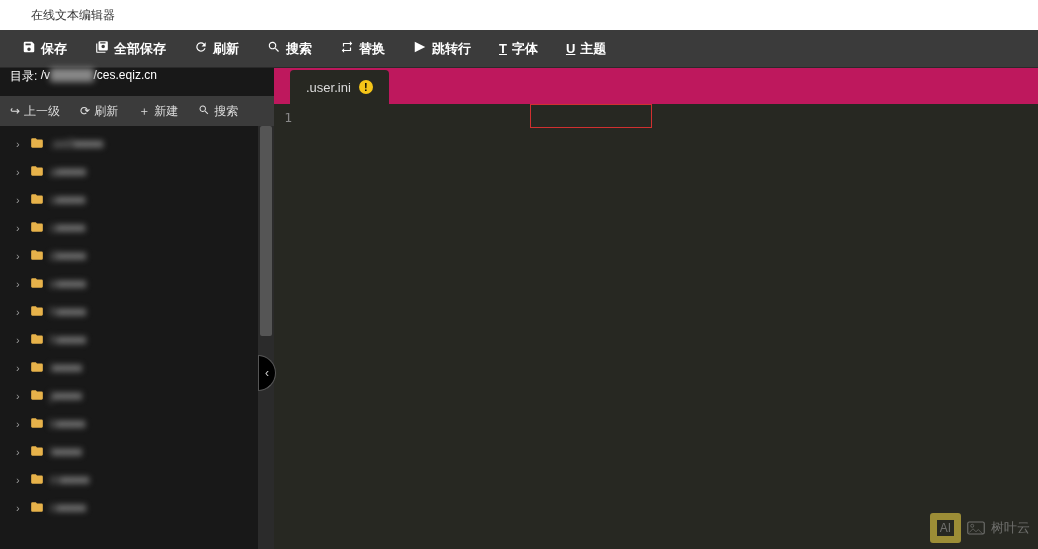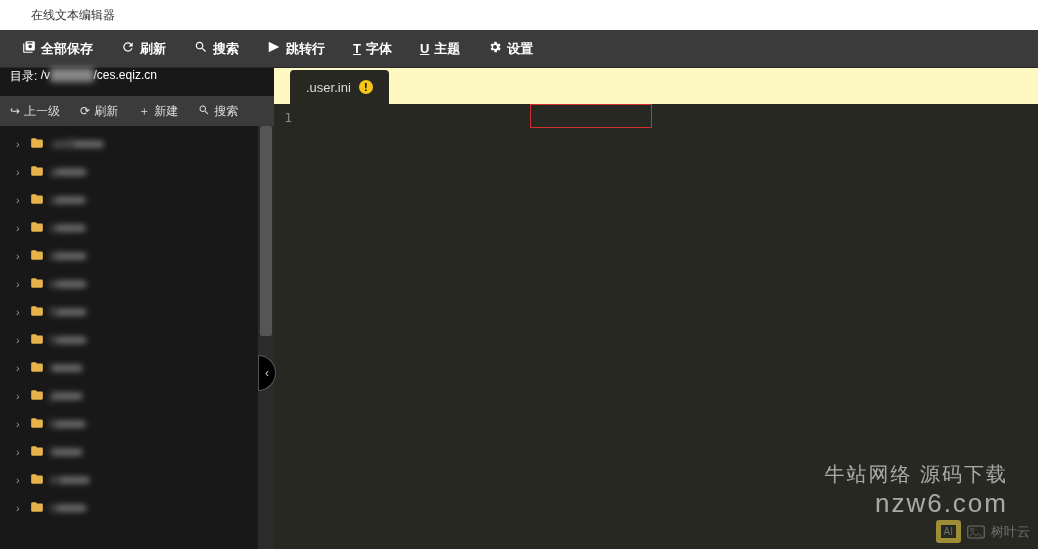--- a/index.html
+++ b/index.html
@@ -131,21 +131,21 @@
   }
   .editor {
     flex: 1;
     background: #272822;
     display: flex;
     flex-direction: column;
     position: relative;
   }
   .tabs {
     height: 36px;
-    background: #fef9c3;
+    background: #be185d;
     display: flex;
     align-items: flex-end;
     padding-left: 16px;
   }
   .tab {
     height: 34px;
     background: #272822;
     color: #ddd;
     font-size: 13px;
     padding: 0 16px;
@@ -209,81 +209,89 @@
     right: 8px;
     bottom: 6px;
     color: #aaa;
     font-size: 13px;
     opacity: 0.55;
     display: flex;
     align-items: center;
     gap: 6px;
   }
   .brand-box {
-    border: 5px solid #fde047;
+    border: 7px solid #fde047;
     border-radius: 3px;
     padding: 1px 3px;
-    font-size: 10px;
+    font-size: 12px;
   }
 </style>
 </head>
 <body>
 
 <div class="title-bar">
   <span>在线文本编辑器</span>
 </div>
 
 <div class="toolbar">
   <div class="tb-btn">
     <span>
       <svg width="14" height="14" viewBox="0 0 24 24" fill="#fff">
+          <path d="M17 3H5a2 2 0 0 0-2 2v14a2 2 0 0 0 2 2h14a2 2 0 0 0 2-2V7l-4-4zM12 19a3 3 0 1 1 0-6 3 3 0 0 1 0 6zm3-10H6V6h9v3z"></path>
+        </svg>
+    </span>
+    <span>保存</span>
+  </div>
+  <div class="tb-btn">
+    <span>
+      <svg width="14" height="14" viewBox="0 0 24 24" fill="#fff">
           <path d="M4 6H2v14a2 2 0 0 0 2 2h14v-2H4V6zm16-4H8a2 2 0 0 0-2 2v12a2 2 0 0 0 2 2h12a2 2 0 0 0 2-2V4a2 2 0 0 0-2-2zm-6 12a3 3 0 1 1 0-6 3 3 0 0 1 0 6zm4-8H9V4h9v2z"></path>
         </svg>
     </span>
     <span>全部保存</span>
   </div>
   <div class="tb-btn">
     <span>
       <svg width="14" height="14" viewBox="0 0 24 24" fill="#fff">
           <path d="M17.65 6.35A8 8 0 1 0 19.73 14h-2.08A6 6 0 1 1 12 6a5.9 5.9 0 0 1 4.22 1.78L13 11h7V4l-2.35 2.35z"></path>
         </svg>
     </span>
     <span>刷新</span>
   </div>
   <div class="tb-btn">
     <span>
       <svg width="14" height="14" viewBox="0 0 24 24" fill="#fff">
           <path d="M15.5 14h-.79l-.28-.27a6.5 6.5 0 1 0-.7.7l.27.28v.79l5 5L20.49 19l-5-5zM9.5 14A4.5 4.5 0 1 1 14 9.5 4.5 4.5 0 0 1 9.5 14z"></path>
         </svg>
     </span>
     <span>搜索</span>
+  </div>
+  <div class="tb-btn">
+    <span>
+      <svg width="14" height="14" viewBox="0 0 24 24" fill="#fff">
+          <path d="M7 7h10v3l4-4-4-4v3H5v6h2V7zm10 10H7v-3l-4 4 4 4v-3h12v-6h-2v4z"></path>
+        </svg>
+    </span>
+    <span>替换</span>
   </div>
   <div class="tb-btn">
     <span>
       <svg width="14" height="14" viewBox="0 0 24 24" fill="#fff">
           <path d="M3 3l18 9-18 9V3z"></path>
         </svg>
     </span>
     <span>跳转行</span>
   </div>
   <div class="tb-btn">
     <span style="font-weight:bold;text-decoration:underline">T</span>
     <span>字体</span>
   </div>
   <div class="tb-btn">
     <span style="font-weight:bold;text-decoration:underline">U</span>
     <span>主题</span>
-  </div>
-  <div class="tb-btn">
-    <span>
-      <svg width="14" height="14" viewBox="0 0 24 24" fill="#fff">
-          <path d="M19.4 13a7.5 7.5 0 0 0 0-2l2.1-1.6-2-3.5-2.5 1a7.6 7.6 0 0 0-1.7-1l-.4-2.7h-4l-.4 2.7a7.6 7.6 0 0 0-1.7 1l-2.5-1-2 3.5L6.6 11a7.5 7.5 0 0 0 0 2l-2.1 1.6 2 3.5 2.5-1a7.6 7.6 0 0 0 1.7 1l.4 2.7h4l.4-2.7a7.6 7.6 0 0 0 1.7-1l2.5 1 2-3.5L19.4 13zM12 15.5A3.5 3.5 0 1 1 15.5 12 3.5 3.5 0 0 1 12 15.5z"></path>
-        </svg>
-    </span>
-    <span>设置</span>
   </div>
 </div>
 
 <div class="main">
 
   <div class="sidebar">
     <div class="path-row">
       <span>目录:</span>&nbsp;
       <span>/v</span><span class="blur1">■■■■■■</span><span>/ces.eqiz.cn</span>
     </div>
@@ -429,24 +437,20 @@
     </div>
     <div class="code-area">
       <div class="gutter">
         <div>1</div>
       </div>
       <div class="code">
         <div class="highlight-box" style="left:232px; top:0px; width:122px; height:24px;"></div>
       </div>
     </div>
 
-    <div class="watermark">
-      <div class="l1">牛站网络 源码下载</div>
-      <div class="l2">nzw6.com</div>
-    </div>
     <div class="brand">
       <span class="brand-box">AI</span>
       <svg width="18" height="14" viewBox="0 0 24 18">
           <rect x="1" y="1" width="22" height="16" rx="2" fill="none" stroke="#aaa" stroke-width="1.5"></rect>
           <circle cx="7" cy="6" r="2" fill="none" stroke="#aaa"></circle>
           <path d="M3 15l5-5 4 4 3-3 6 6" fill="none" stroke="#aaa"></path>
         </svg>
       <span>树叶云</span>
     </div>
   </div>

